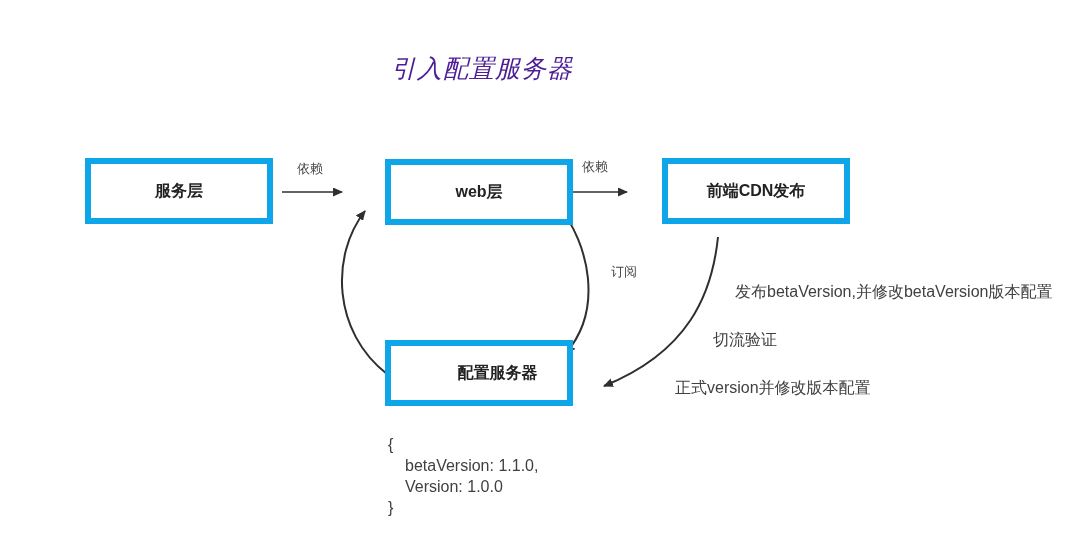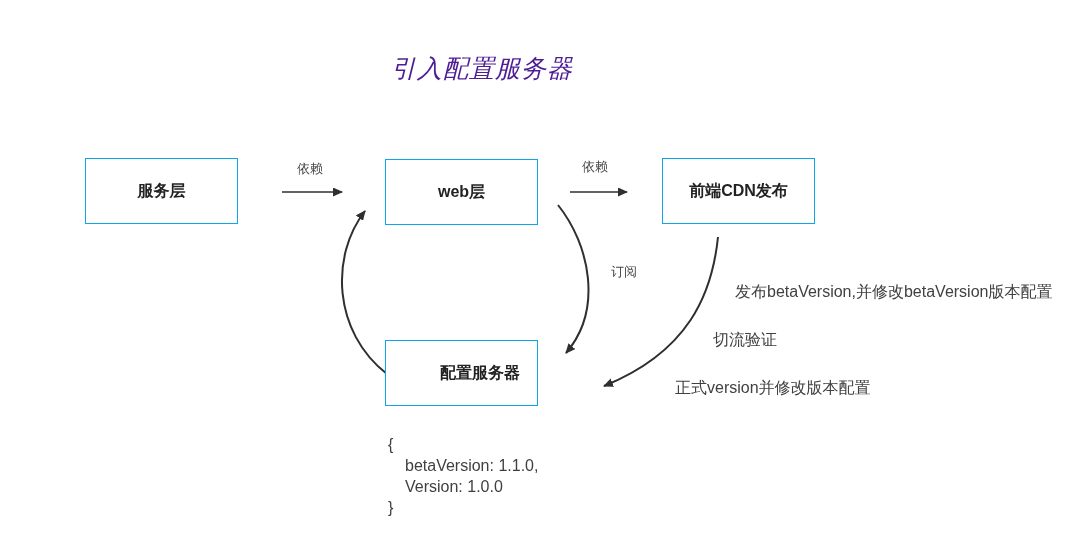--- a/index.html
+++ b/index.html
@@ -20,23 +20,23 @@
     left: 391px;
     top: 52px;
     font-size: 25px;
     font-weight: 500;
     color: #4c1d95;
     letter-spacing: 1px;
     font-style: italic;
   }
   .node {
     position: absolute;
-    width: 153px;
+    width: 188px;
     height: 66px;
-    border: 1px solid #0ea5e9;
+    border: 6px solid #0ea5e9;
     background: #ffffff;
     display: flex;
     align-items: center;
     justify-content: center;
     font-size: 16px;
     font-weight: 700;
     color: #222222;
     box-sizing: border-box;
   }
   .node-service { left: 85px;  top: 158px; }

